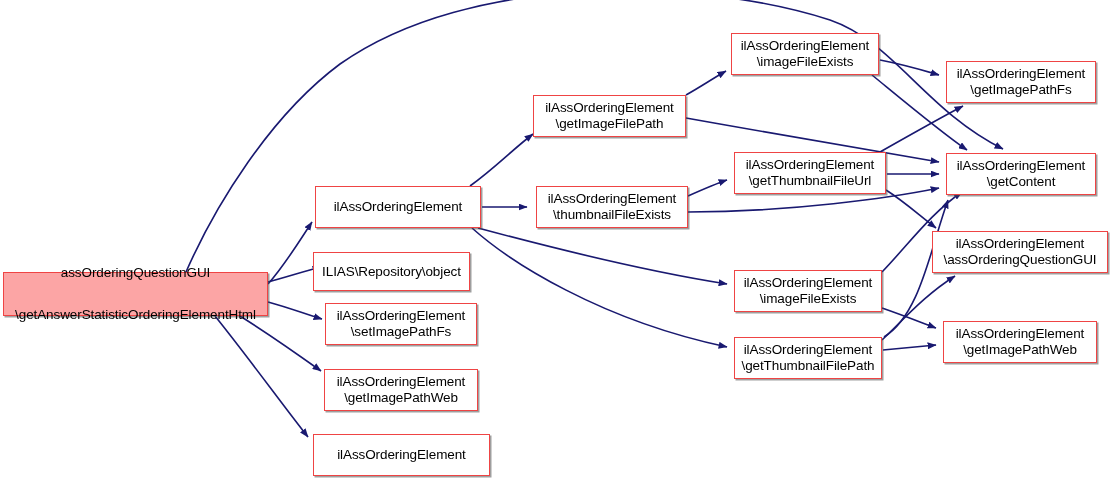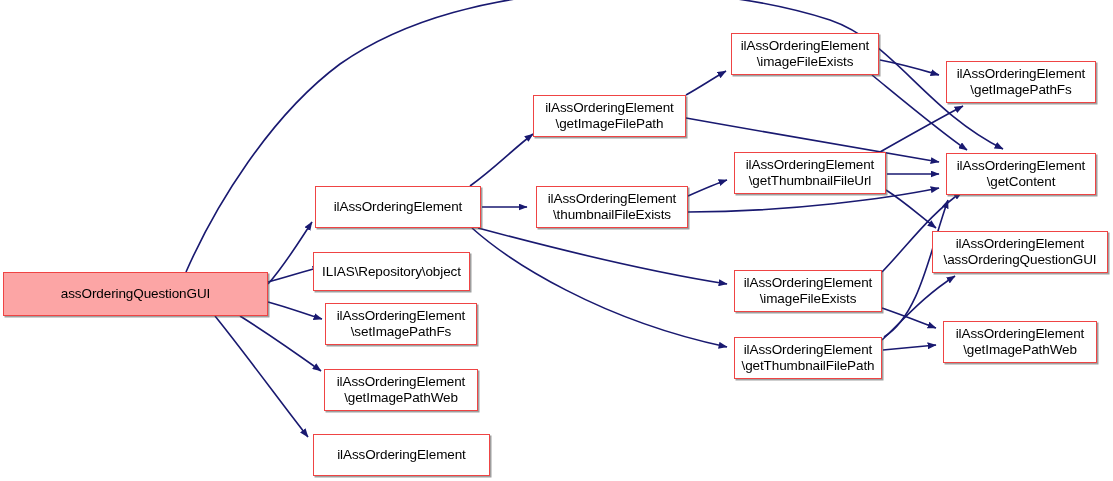--- a/index.html
+++ b/index.html
@@ -104,20 +104,21 @@
 
     <path d="M884,337 C920,315 930,250 948,200" fill="none" stroke="#191970" stroke-width="1.6" marker-end="url(#arrowhead)"></path>
 
     <path d="M882,340 C905,318 925,295 955,276" fill="none" stroke="#191970" stroke-width="1.6" marker-end="url(#arrowhead)"></path>
 
     <path d="M883,350 L936,345" fill="none" stroke="#191970" stroke-width="1.6" marker-end="url(#arrowhead)"></path>
   </svg>
 
   <div class="node root" style="left:3px; top:272px; width:265px; height:44px;">
     <span class="line">assOrderingQuestionGUI</span>
+    <span class="line">\getAnswerStatisticOrderingElementHtml</span>
   </div>
 
   <div class="node" style="left:315px; top:186px; width:166px; height:42px;">
     <span class="line">ilAssOrderingElement</span>
   </div>
 
   <div class="node" style="left:313px; top:252px; width:157px; height:39px;">
     <span class="line">ILIAS\Repository\object</span>
   </div>
 

